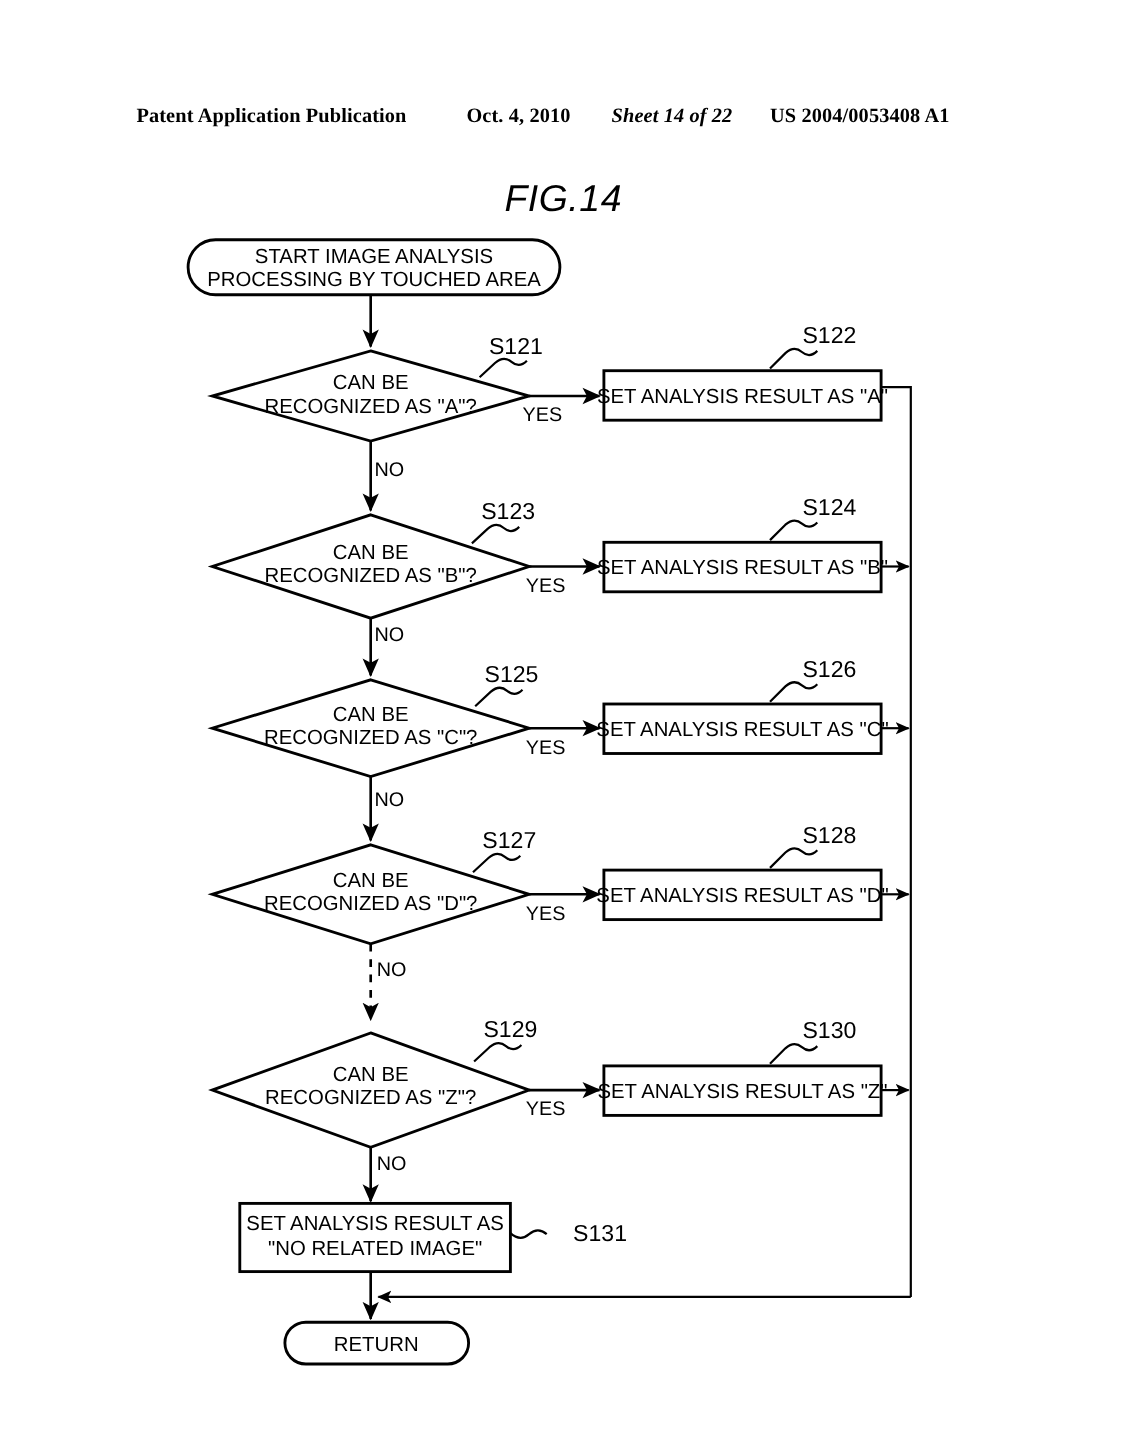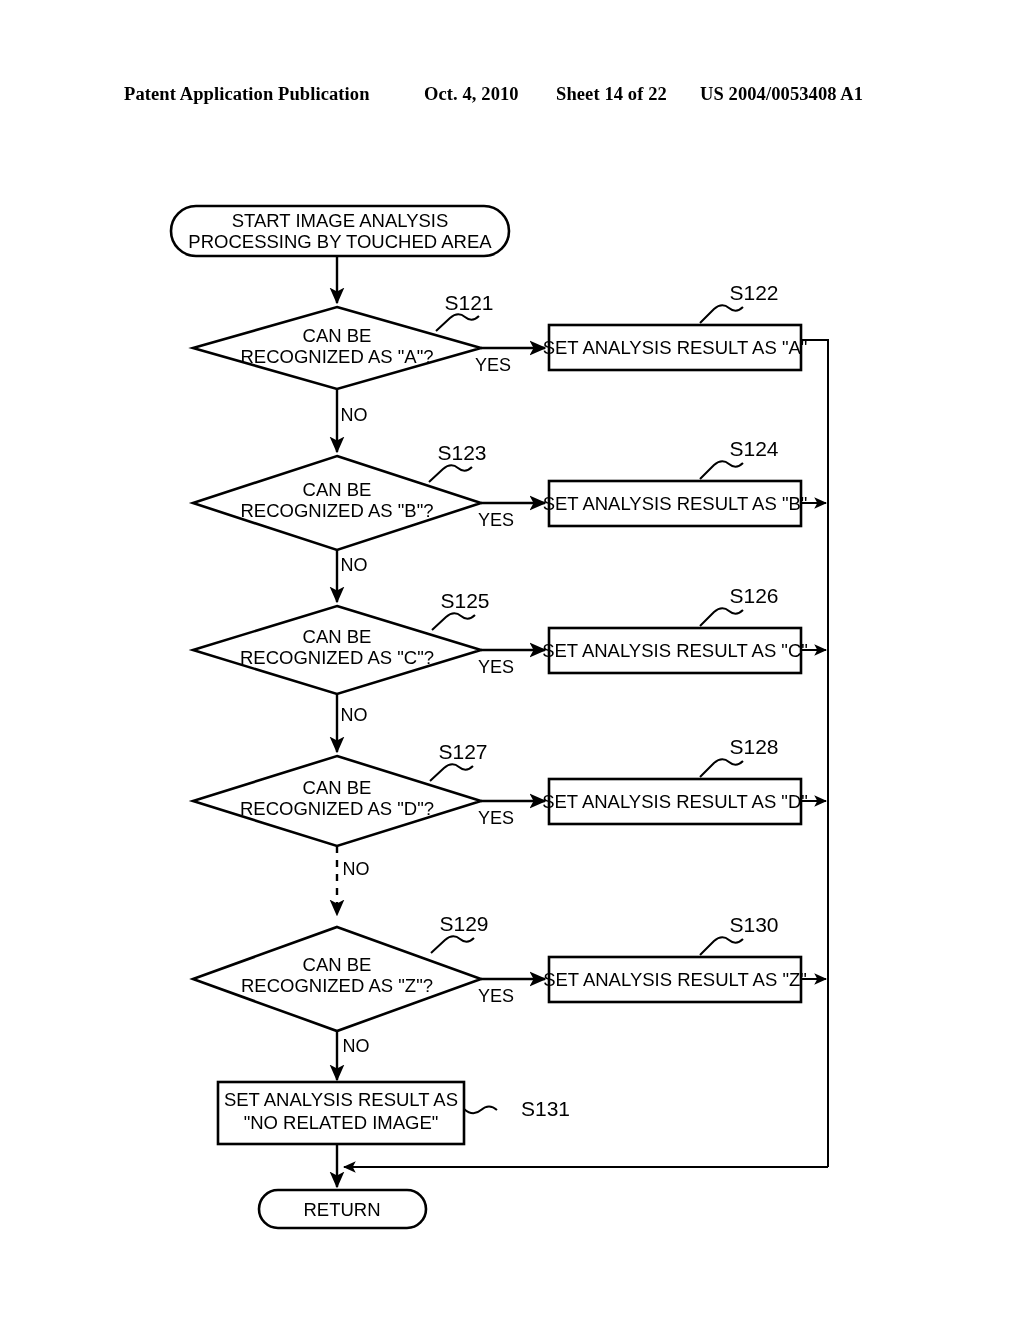--- a/index.html
+++ b/index.html
@@ -10,42 +10,42 @@
   body {
     width: 1024px;
     height: 1320px;
     position: relative;
     font-family: "Liberation Sans", sans-serif;
     color: #000000;
     overflow: hidden;
   }
   #page {
     position: absolute;
-    left: 0; top: 0;
+    left: 0; top: 12px;
     width: 1024px;
     height: 1264px;
   }
   
   .pub-header {
     position: absolute;
     left: 0;
     top: 84px;
     width: 1024px;
     height: 26px;
     display: flex;
     align-items: baseline;
     font-family: "Liberation Serif", serif;
     font-weight: bold;
     font-size: 18.5px;
     letter-spacing: 0.1px;
     white-space: nowrap;
   }
   .pub-header .h-pub   { position: absolute; left: 124px; }
   .pub-header .h-date  { position: absolute; left: 424px; }
-  .pub-header .h-sheet { position: absolute; left: 556px; }
+  .pub-header .h-sheet { position: absolute; left: 556px; font-style: italic; }
   .pub-header .h-num   { position: absolute; left: 700px; }
 
   
   .fig-title {
     position: absolute;
     left: 0;
     top: 150px;
     width: 1024px;
     text-align: center;
     font-family: "Liberation Sans", sans-serif;
@@ -108,20 +108,21 @@
 
 <div id="page">
 
   <div class="pub-header">
     <span class="h-pub">Patent Application Publication</span>
     <span class="h-date">Oct. 4, 2010</span>
     <span class="h-sheet">Sheet 14 of 22</span>
     <span class="h-num">US 2004/0053408 A1</span>
   </div>
 
+  <div class="fig-title">FIG.14</div>
 
   <svg id="flow" viewBox="0 0 1024 1320">
     <defs>
       <marker id="arrow" viewBox="0 0 10 10" refX="9.2" refY="5" markerWidth="7" markerHeight="7" orient="auto-start-reverse">
         <path d="M 0 0.6 L 10 5 L 0 9.4 L 2.4 5 Z" fill="#000000"></path>
       </marker>
       <marker id="arrowsm" viewBox="0 0 10 10" refX="9.2" refY="5" markerWidth="6.4" markerHeight="6.4" orient="auto-start-reverse">
         <path d="M 0 0.6 L 10 5 L 0 9.4 L 2.4 5 Z" fill="#000000"></path>
       </marker>
     </defs>

